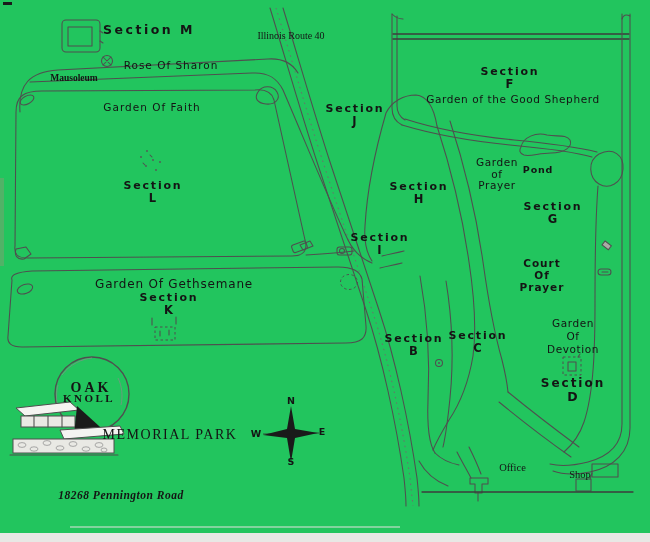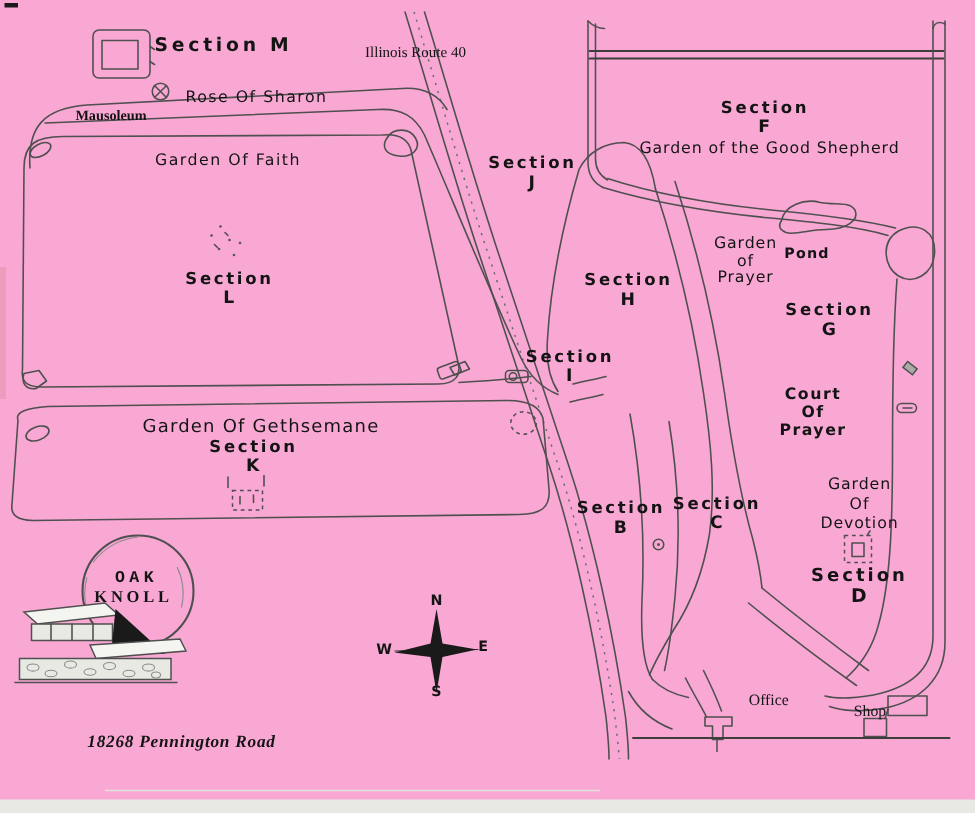--- a/index.html
+++ b/index.html
@@ -1,16 +1,16 @@
 <!DOCTYPE html>
 <html><head>
 <meta charset="utf-8">
 <style>
   html,body{margin:0;padding:0;background:#888;}
-  .page{position:relative;width:650px;height:542px;background:#f9a8d4;overflow:hidden;
+  .page{position:relative;width:650px;height:542px;background:#22c55e;overflow:hidden;
         font-family:"DejaVu Sans",sans-serif;color:#141414;}
   svg{position:absolute;left:0;top:0;}
   .ln{fill:none;stroke:#4f4f4f;stroke-width:1.05;stroke-linecap:round;stroke-linejoin:round;}
   .ln-thick{fill:none;stroke:#3d3d3d;stroke-width:1.3;stroke-linecap:round;}
   .dash{fill:none;stroke:#6d6d6d;stroke-width:1;stroke-dasharray:1.5 4;}
   .dash2{fill:none;stroke:#4f4f4f;stroke-width:1;stroke-dasharray:2.5 2.5;}
   .fill-dark{fill:#1a1a1a;stroke:none;}
   .fill-paper{fill:#f4f4f1;stroke:#4f4f4f;stroke-width:1;}
   .fill-stone{fill:#e9e9e4;stroke:#4f4f4f;stroke-width:1;}
   .sketch{fill:none;stroke:#8a8a8a;stroke-width:.7;}
@@ -183,21 +183,21 @@
           <ellipse cx="86" cy="449" rx="4" ry="2.2"></ellipse>
         <ellipse cx="99" cy="445" rx="4" ry="2.4"></ellipse>
           <ellipse cx="104" cy="450" rx="3" ry="2"></ellipse>
       </g>
       <path class="ln" d="M10 455 L118 455"></path>
     </g>
   </svg>
 
   <div class="lbl m-title sans" style="left:149px;top:22px;">Section M</div>
   <div class="lbl sans plain" style="left:171px;top:59px;">Rose Of Sharon</div>
-  <div class="lbl serif" style="left:277px;top:30px;font-size:10px;">Illinois Route 40</div>
+  <div class="lbl serif" style="left:291px;top:30px;font-size:10px;">Illinois Route 40</div>
   <div class="lbl serif b" style="left:74px;top:73px;font-size:9.5px;">Mausoleum</div>
   <div class="lbl sans plain" style="left:152px;top:101px;">Garden Of Faith</div>
 
   <div class="sec sans" style="left:153px;top:180px;">
     <div class="w">Section</div>
     <div class="lt">L</div>
   </div>
   <div class="sec sans" style="left:355px;top:103px;">
     <div class="w">Section</div>
     <div class="lt">J</div>
@@ -261,22 +261,23 @@
   </div>
 
   <div class="lbl serif" style="left:489px;top:462px;font-size:10.5px;padding-left:47px;">Office</div>
   <div class="lbl serif" style="left:580px;top:469px;font-size:10.5px;">Shop</div>
 
   <div class="lbl sans compass-letter" style="left:291px;top:395px;">N</div>
   <div class="lbl sans compass-letter" style="left:291px;top:456px;">S</div>
   <div class="lbl sans compass-letter" style="left:256px;top:428px;">W</div>
   <div class="lbl sans compass-letter" style="left:322px;top:426px;">E</div>
 
-  <div class="lbl serif b" style="left:91px;top:380px;font-size:11px;letter-spacing:3px;font-family:Liberation Mono, monospace;">OAK</div>
+  <div class="lbl serif b" style="left:91px;top:380px;font-size:14px;letter-spacing:3px;">OAK</div>
   <div class="lbl serif b" style="left:89px;top:392px;font-size:11px;letter-spacing:2.5px;">KNOLL</div>
+  <div class="lbl serif" style="left:170px;top:427px;font-size:14px;letter-spacing:1.5px;">MEMORIAL PARK</div>
 
   <div class="lbl serif b it addr" style="left:121px;top:459px;">
     <div>18268 Pennington Road</div>
     <div>Sterling, IL  61081</div>
     
   </div>
 
   <div class="smudge"></div>
   <div class="band-bottom"></div>
 </div>

